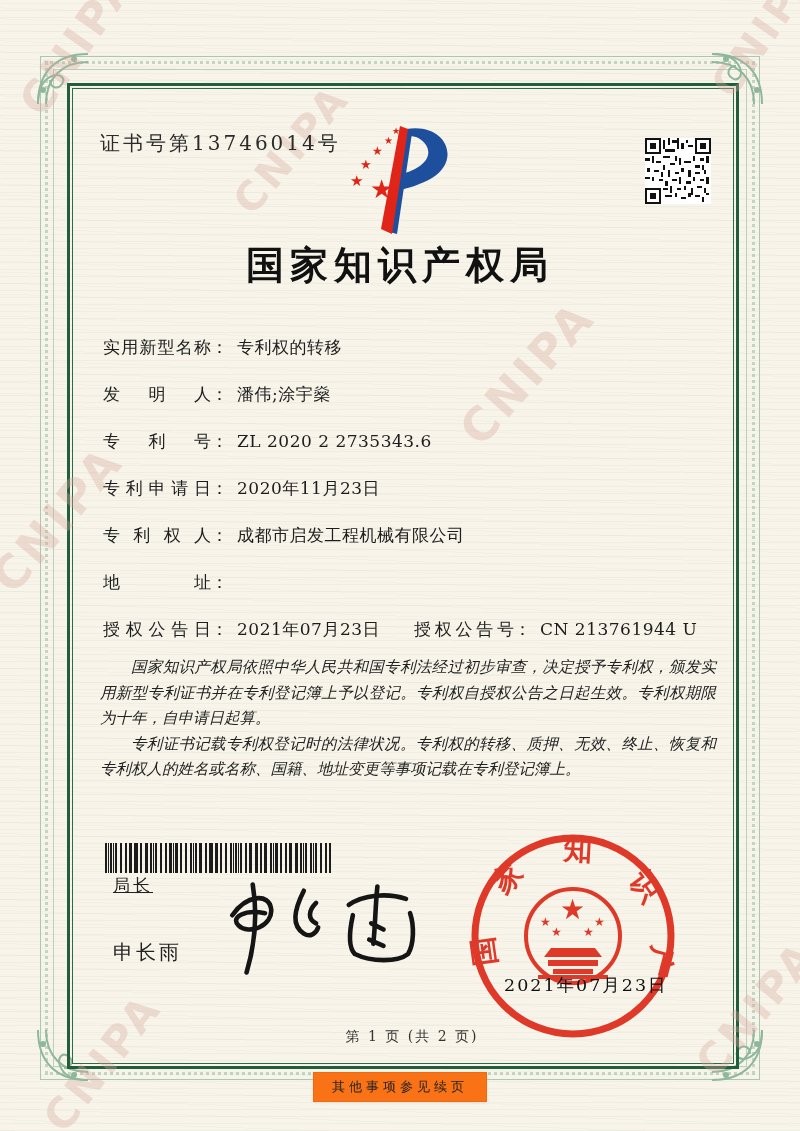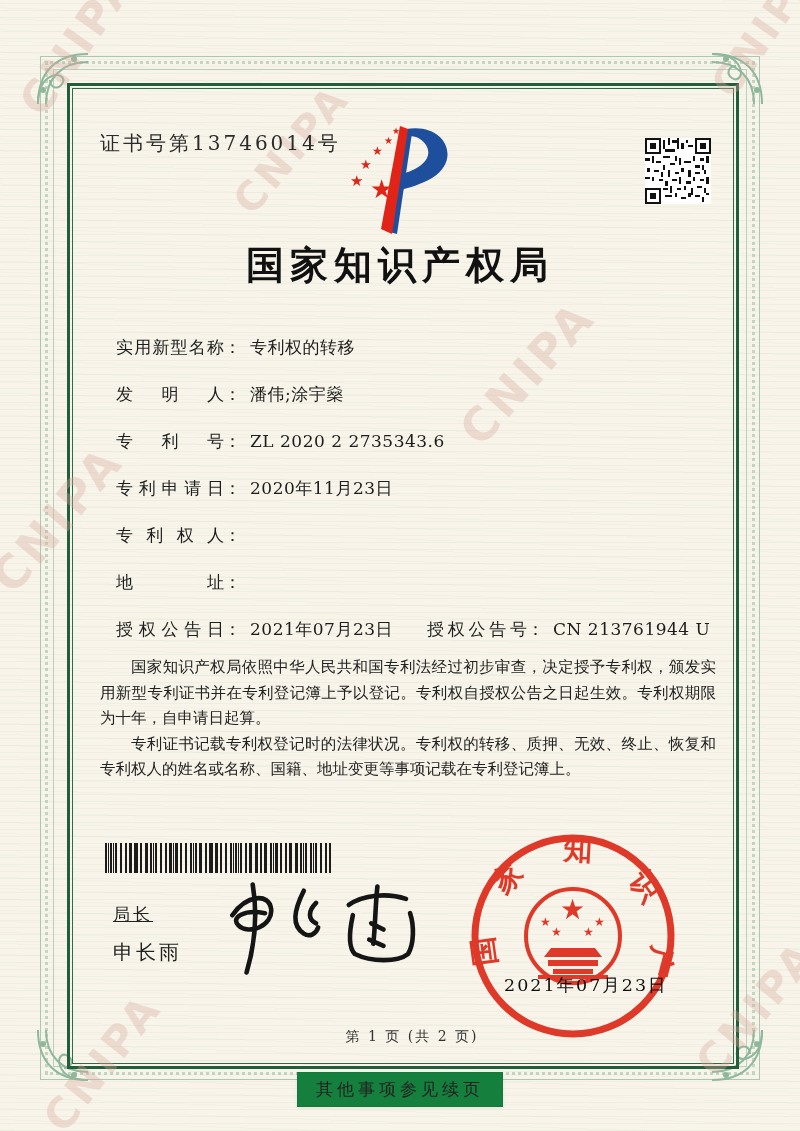--- a/index.html
+++ b/index.html
@@ -41,49 +41,49 @@
     font-weight:bold;letter-spacing:4px;pointer-events:none;white-space:nowrap;
   }
   
   .cert-no{position:absolute;left:100px;top:130px;font-size:20px;letter-spacing:3px;color:#2b2b2b;z-index:3;}
   .logo{position:absolute;left:340px;top:124px;width:124px;height:110px;z-index:3;}
   .qr{position:absolute;left:645px;top:138px;width:66px;height:66px;z-index:3;}
   .title{
     position:absolute;left:0;top:240px;width:800px;text-align:center;
     font-size:38px;font-weight:bold;letter-spacing:6px;color:#111;z-index:3;
   }
-  .fields{position:absolute;left:116px;top:334px;width:615px;z-index:3;font-size:17px;color:#1d1d1d;}
+  .fields{position:absolute;left:103px;top:334px;width:615px;z-index:3;font-size:17px;color:#1d1d1d;}
   .frow{display:flex;align-items:baseline;line-height:26px;margin-bottom:21px;white-space:nowrap;}
   .flabel{display:inline-block;width:108px;text-align:justify;text-align-last:justify;}
   .fcolon{margin-right:9px;}
   .fvalue{letter-spacing:0.5px;}
   .pair2{margin-left:34px;display:flex;align-items:flex-end;}
   .pair2 .flabel{width:100px;}
   .paras{position:absolute;left:100px;top:655px;width:616px;z-index:3;font-size:15.5px;line-height:25.5px;color:#222;text-align:justify;}
-  .paras p{margin:0;text-indent:2em;}
+  .paras p{margin:0;text-indent:2em;font-style:italic;}
   .barcode{
     position:absolute;left:105px;top:843px;width:226px;height:30px;z-index:3;
     background-image:
       repeating-linear-gradient(90deg,#1b1b1b 0 2px,rgba(0,0,0,0) 2px 5px),
       repeating-linear-gradient(90deg,#1b1b1b 0 1px,rgba(0,0,0,0) 1px 8px),
       repeating-linear-gradient(90deg,rgba(0,0,0,0) 0 3px,#1b1b1b 3px 4px,rgba(0,0,0,0) 4px 13px);
   }
-  .sig-pos{position:absolute;left:113px;top:903px;font-size:17px;letter-spacing:3px;z-index:3;text-decoration:underline;}
+  .sig-pos{position:absolute;left:113px;top:874px;font-size:17px;letter-spacing:3px;z-index:3;text-decoration:underline;}
   .sig-name{position:absolute;left:113px;top:939px;font-size:20px;letter-spacing:3px;z-index:3;}
   .sig-script{position:absolute;left:218px;top:880px;width:235px;height:98px;z-index:3;}
   .seal{position:absolute;left:468px;top:831px;width:210px;height:210px;z-index:4;opacity:0.93;}
   .seal-date{
     position:absolute;left:504px;top:973px;z-index:5;font-size:17.5px;color:#101010;
     letter-spacing:2px;font-weight:500;white-space:nowrap;
   }
   .page-info{position:absolute;left:12px;top:1028px;width:800px;text-align:center;font-size:14px;letter-spacing:2px;z-index:3;color:#333;}
   .cont-note{
     position:absolute;left:50%;transform:translateX(-50%);top:1072px;z-index:6;
-    background:#15803d;border:1px solid rgba(0,0,0,0.06);padding:5px 18px;
-    font-size:17px;letter-spacing:4px;color:#222;box-shadow:0 1px 3px rgba(0,0,0,0.08);
+    background:#f97316;border:1px solid rgba(0,0,0,0.06);padding:5px 18px;
+    font-size:13px;letter-spacing:4px;color:#222;box-shadow:0 1px 3px rgba(0,0,0,0.08);
   }
 </style>
 </head>
 <body>
 
 <div class="band"></div>
 <svg class="flourish fl-tl" viewBox="0 0 58 58">
   <g fill="none" stroke="#8fb79c" stroke-width="2">
     <path d="M4,54 C4,22 22,4 54,4"></path>
     <path d="M12,54 C12,28 28,12 54,12"></path>
@@ -233,20 +233,21 @@
       <span class="fvalue">ZL 2020 2 2735343.6</span>
   </div>
   <div class="frow">
     <span class="flabel">专利申请日</span>
       <span class="fcolon">：</span>
       <span class="fvalue">2020年11月23日</span>
   </div>
   <div class="frow">
     <span class="flabel">专利权人</span>
       <span class="fcolon">：</span>
+      <span class="fvalue">成都市启发工程机械有限公司</span>
   </div>
   <div class="frow">
     <span class="flabel">地址</span>
       <span class="fcolon">：</span>
   </div>
   <div class="frow">
     <span class="flabel">授权公告日</span>
       <span class="fcolon">：</span>
       <span class="fvalue">2021年07月23日</span>
     <span class="pair2">

